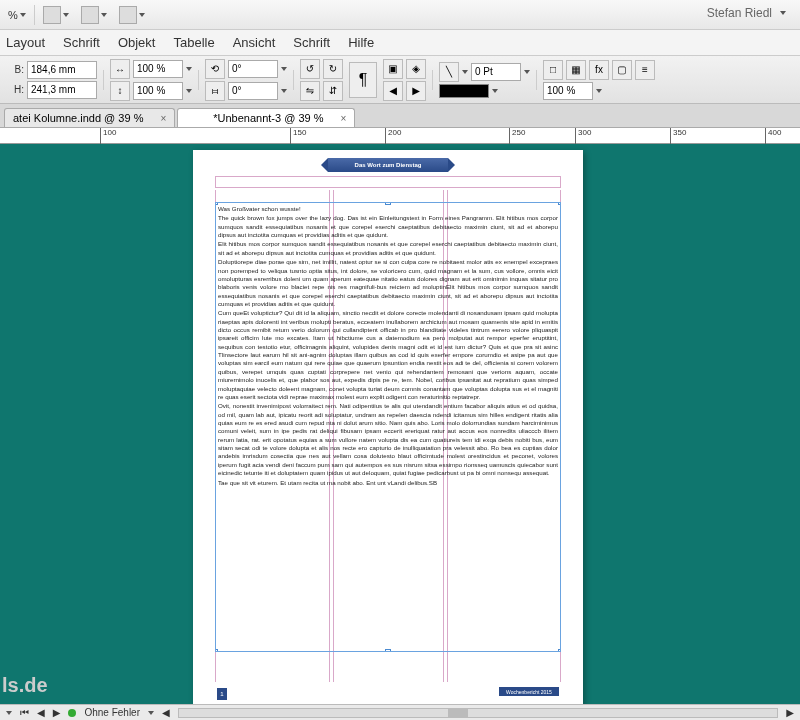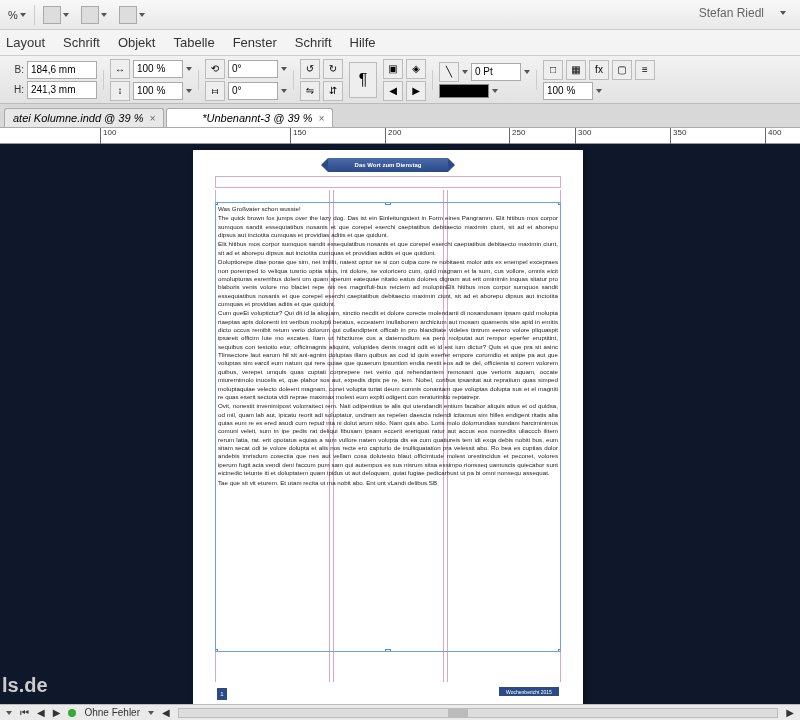--- a/index.html
+++ b/index.html
@@ -21,30 +21,30 @@
 .field-group { display: flex; flex-direction: column; gap: 2px; }
 .field-row { display: flex; align-items: center; gap: 3px; }
 .lbl { font-size: 10px; color: #333; width: 18px; text-align: right; }
 .num-input { width: 70px; height: 18px; font-size: 10px; border: 1px solid #aaa; background: #fff; padding: 0 3px; }
 .sm-input { width: 50px; height: 18px; font-size: 10px; border: 1px solid #aaa; background: #fff; padding: 0 3px; text-align: left; }
 .icon-btn { width: 20px; height: 20px; border: 1px solid #bbb; background: #eee; display: flex; align-items: center; justify-content: center; font-size: 10px; }
 .stroke-swatch { width: 50px; height: 14px; background: #000; border: 1px solid #888; }
 
 
 .doctabs { height: 24px; background: #d8d8d8; border-bottom: 1px solid #aaa; display: flex; align-items: flex-end; padding: 0 4px; gap: 2px; }
-.tab { background: #e8e8e8; border: 1px solid #aaa; border-bottom: none; padding: 3px 8px; font-size: 11px; display: flex; align-items: center; gap: 6px; border-radius: 3px 3px 0 0; font-style: italic; }
+.tab { background: #e8e8e8; border: 1px solid #aaa; border-bottom: none; padding: 3px 8px; font-size: 11px; display: flex; align-items: center; gap: 17px; border-radius: 3px 3px 0 0; }
 .tab.active { background: #fff; padding-left: 35px; }
 .close-x { font-size: 10px; color: #666; }
 
 
 .ruler-h { height: 16px; background: #fff; border-bottom: 1px solid #999; position: relative; font-size: 8px; color: #333; }
 .ruler-h .tick { position: absolute; top: 0; border-left: 1px solid #666; height: 22px; padding-left: 2px; }
 
 
-.canvas { position: absolute; left: 0; right: 0; top: 144px; bottom: 16px; background: #0f172a; overflow: hidden; }
+.canvas { position: absolute; left: 0; right: 0; top: 144px; bottom: 16px; background: #0f766e; overflow: hidden; }
 .page { position: absolute; left: 193px; top: 6px; width: 390px; height: 560px; background: #fff; box-shadow: 2px 2px 6px rgba(0,0,0,.3); }
 .header-bar { position: absolute; left: 50%; transform: translateX(-50%); top: 8px; width: 120px; height: 14px; background: linear-gradient(#4a6aa8,#2a4a88); display: flex; align-items: center; justify-content: center; color: #fff; font-size: 6px; font-weight: bold; }
 .header-bar::before, .header-bar::after { content:""; position:absolute; top:0; width:0; height:0; border-top:7px solid transparent; border-bottom:7px solid transparent; }
 .header-bar::before { left:-7px; border-right:7px solid #2a4a88; }
 .header-bar::after { right:-7px; border-left:7px solid #2a4a88; }
 .margin-box { position: absolute; left: 22px; top: 26px; right: 22px; height: 12px; border: 1px solid #d9a8c9; }
 .columns { position: absolute; left: 22px; top: 40px; right: 22px; bottom: 28px; }
 .col-guide { position: absolute; top: 0; bottom: 0; width: 1px; background: #d9a8c9; }
 .text-frame { position: absolute; left: 22px; top: 52px; right: 22px; height: 450px; border: 1px solid #6aa3e0; font-size: 6.2px; line-height: 1.35; color: #222; padding: 2px; overflow: hidden; text-align: justify; }
 .text-frame p { margin-bottom: 1px; }
@@ -52,21 +52,21 @@
 .footer-bar { position: absolute; right: 24px; bottom: 14px; width: 60px; height: 9px; background: #2a4a88; color: #fff; font-size: 5px; display: flex; align-items: center; justify-content: center; }
 .page-num { position: absolute; left: 24px; bottom: 10px; width: 10px; height: 12px; background: #2a4a88; color: #fff; font-size: 6px; display: flex; align-items: center; justify-content: center; }
 
 
 .status { position: absolute; left: 0; right: 0; bottom: 0; height: 16px; background: #eaeaea; border-top: 1px solid #bbb; display: flex; align-items: center; font-size: 10px; color: #333; gap: 8px; padding: 0 6px; }
 .status .dot { width: 8px; height: 8px; border-radius: 50%; background: #3a3; }
 .scroll-h { flex: 1; height: 10px; background: #ddd; border: 1px solid #bbb; position: relative; }
 .scroll-thumb { position: absolute; left: 45%; width: 20px; height: 8px; background: #bbb; }
 
 .watermark { position: absolute; left: 2px; top: 530px; font-size: 20px; color: #ccc; font-weight: bold; }
-.user { position: absolute; right: 14px; top: 6px; font-size: 12px; color: #666; display: flex; align-items: center; gap: 16px; justify-content: space-between; }
+.user { position: absolute; right: 14px; top: 6px; font-size: 12px; color: #666; display: flex; align-items: center; gap: 8px; justify-content: space-between; }
 </style>
 </head>
 <body>
 
 <div class="toolbar1">
   <div class="tb-item">
       <span>%</span>
       <span class="tb-drop"></span>
     </div>
   <div class="sep"></div>
@@ -86,21 +86,21 @@
       <span>Stefan Riedl</span>
       <span class="tb-drop"></span>
     </div>
 </div>
 
 <div class="menubar">
   <span>Layout</span>
   <span>Schrift</span>
   <span>Objekt</span>
   <span>Tabelle</span>
-  <span>Fenster</span>
+  <span>Ansicht</span>
   <span>Schrift</span>
   <span>Hilfe</span>
 </div>
 
 <div class="ctrl">
   <div class="field-group">
     <div class="field-row">
         <span class="lbl">B:</span>
         <input class="num-input" value="184,6 mm" style="">
       </div>

